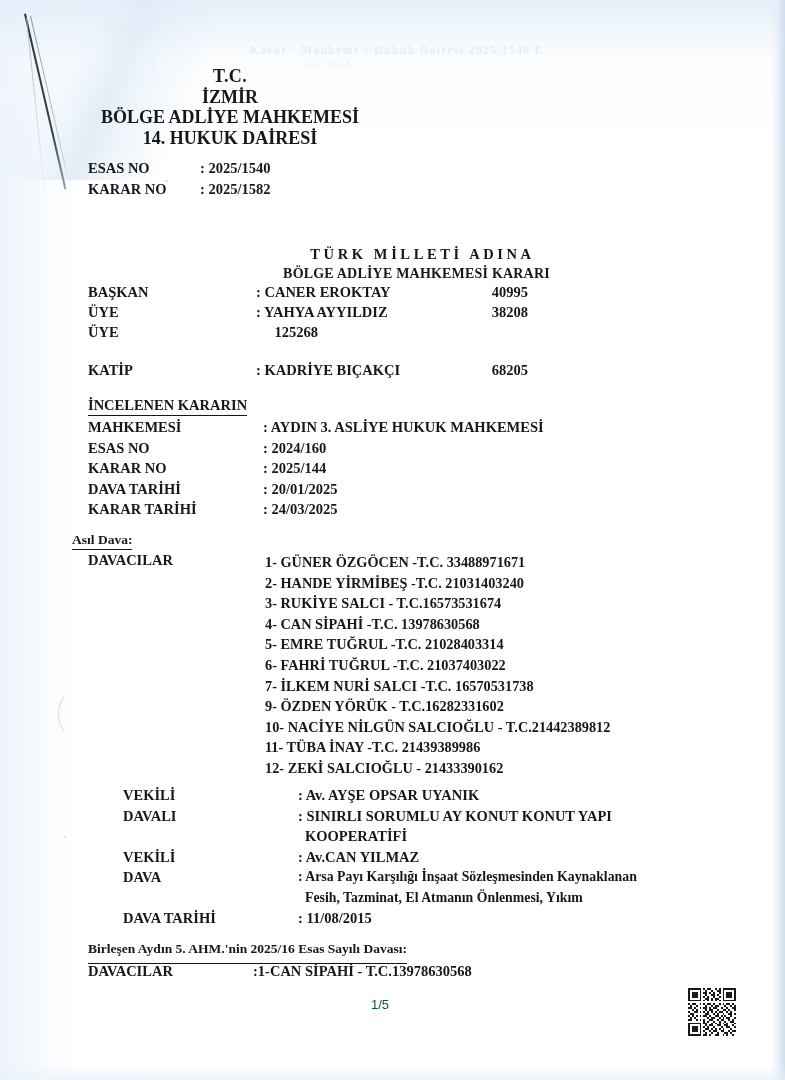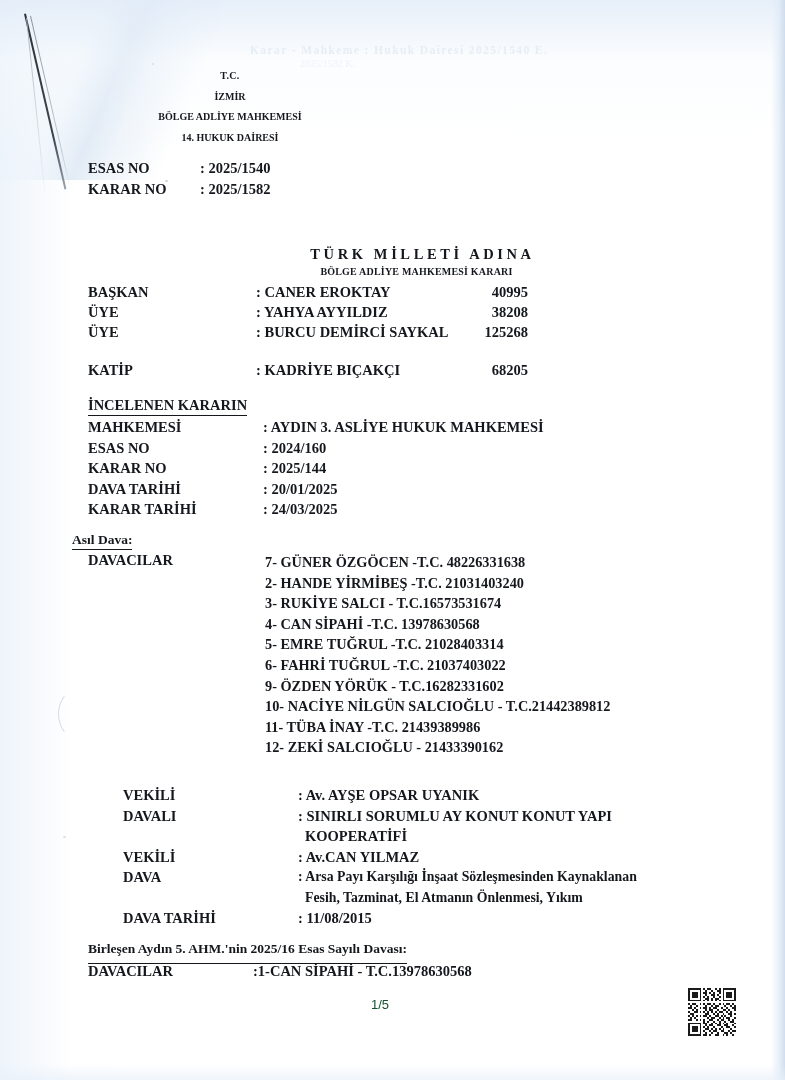--- a/index.html
+++ b/index.html
@@ -132,21 +132,21 @@
     inset: 0;
     z-index: 5;
   }
 
   .masthead {
     position: absolute;
     top: 66px; left: 0;
     width: 460px;
     text-align: center;
     font-weight: bold;
-    font-size: 10px;
+    font-size: 18px;
     line-height: 20.5px;
   }
   .masthead .l1 { letter-spacing: 0.3px; }
 
   .kv-block { position: absolute; }
   .kv-row {
     display: flex;
     align-items: baseline;
     font-weight: bold;
   }
@@ -165,21 +165,21 @@
     text-align: center;
     font-weight: bold;
     margin-top: 24px;
   }
   .title-block .t1 {
     font-size: 14.5px;
     letter-spacing: 3.6px;
     padding-left: 60px;
   }
   .title-block .t2 {
-    font-size: 10px;
+    font-size: 14px;
     letter-spacing: 0.2px;
     padding-left: 48px;
     margin-top: 3px;
   }
 
   
   #panel-block { top: 282px; left: 88px; font-size: 14.5px; line-height: 20px; }
   #panel-block .kv-label { width: 168px; }
   #panel-block .kv-val   { width: 210px; }
   #panel-block .kv-sicil { width: 62px; text-align: right; }
@@ -316,21 +316,20 @@
         <span class="kv-val">: CANER EROKTAY</span>
         <span class="kv-sicil">40995</span>
       </div>
       <div class="kv-row">
         <span class="kv-label">ÜYE</span>
         <span class="kv-val">: YAHYA AYYILDIZ</span>
         <span class="kv-sicil">38208</span>
       </div>
       <div class="kv-row">
         <span class="kv-label">ÜYE</span>
-        <span class="kv-val">: BURCU DEMİRCİ SAYKAL</span>
         <span class="kv-sicil">125268</span>
       </div>
       <div class="gap"></div>
       <div class="kv-row">
         <span class="kv-label">KATİP</span>
         <span class="kv-val">: KADRİYE BIÇAKÇI</span>
         <span class="kv-sicil">68205</span>
       </div>
     </div>
 
@@ -354,26 +353,27 @@
       </div>
       <div class="kv-row">
         <span class="kv-label">KARAR TARİHİ</span>
         <span class="kv-val">: 24/03/2025</span>
       </div>
     </div>
 
     <div id="main-case-heading">Asıl Dava:</div>
     <div id="plaintiffs-label">DAVACILAR</div>
     <div id="plaintiffs-list">
-      <div>7- GÜNER ÖZGÖCEN -T.C. 48226331638</div>
+      <div>1- GÜNER ÖZGÖCEN -T.C. 33488971671</div>
       <div>2- HANDE YİRMİBEŞ -T.C. 21031403240</div>
       <div>3- RUKİYE SALCI - T.C.16573531674</div>
       <div>4- CAN SİPAHİ -T.C. 13978630568</div>
       <div>5- EMRE TUĞRUL -T.C. 21028403314</div>
       <div>6- FAHRİ TUĞRUL -T.C. 21037403022</div>
+      <div>7- İLKEM NURİ SALCI -T.C. 16570531738</div>
       <div>9- ÖZDEN YÖRÜK - T.C.16282331602</div>
       <div>10- NACİYE NİLGÜN SALCIOĞLU - T.C.21442389812</div>
       <div>11- TÜBA İNAY -T.C. 21439389986</div>
       <div>12- ZEKİ SALCIOĞLU - 21433390162</div>
     </div>
 
     <div class="kv-block" id="parties-block">
       <div class="kv-row">
         <span class="kv-label">VEKİLİ</span>
         <span class="kv-val">: Av. AYŞE OPSAR UYANIK</span>

